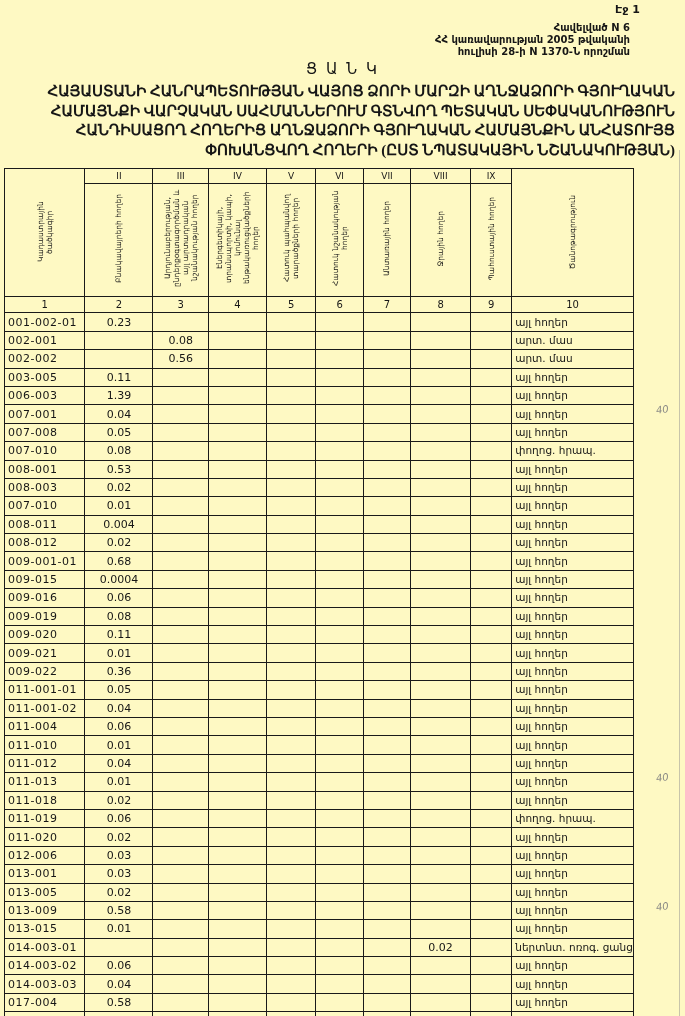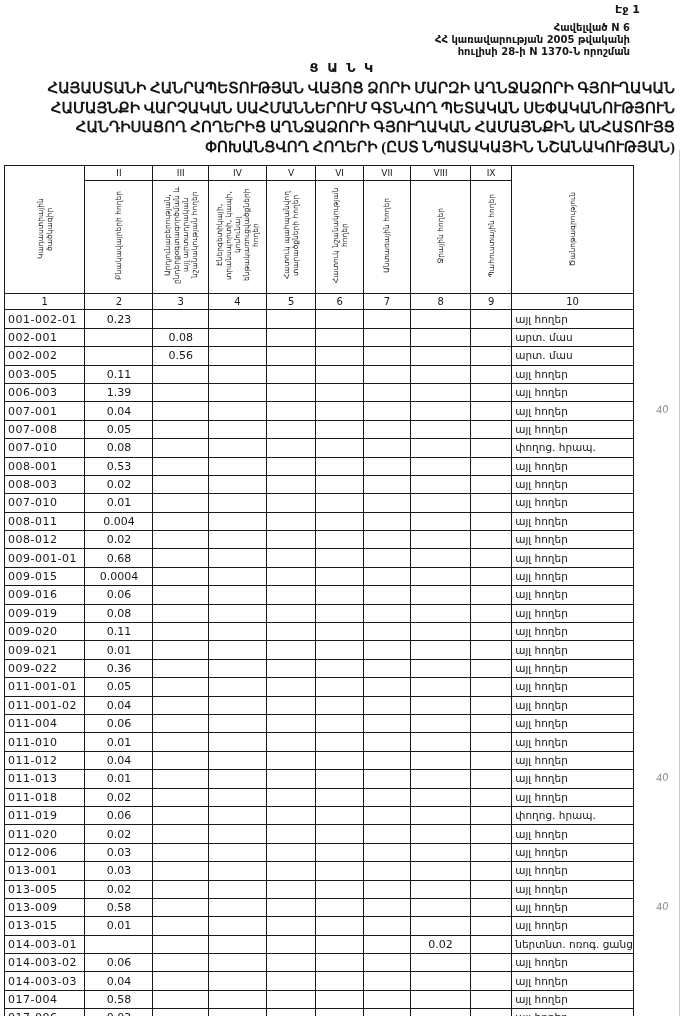--- a/index.html
+++ b/index.html
@@ -1,38 +1,38 @@
 <!DOCTYPE html>
 <html><head>
 <meta charset="utf-8">
 <style>
   html,body{margin:0;padding:0;background:#d8d8d4;}
   .page{
     position:relative;
     width:685px;height:1016px;
-    background:#ffffff;
+    background:#fef9c3;
     font-family:"DejaVu Sans",sans-serif;
     color:#161616;
     overflow:hidden;
     box-sizing:border-box;
   }
   .page-number{
     position:absolute;top:3px;right:45px;
     font-size:11px;font-weight:bold;
   }
   .annex-block{
     padding-top:22px;
     padding-right:55px;
     text-align:right;
     font-size:10px;font-weight:bold;
     line-height:1.18;
   }
   .doc-title{
     text-align:center;
-    font-size:13px;font-weight:bold;
+    font-size:15px;font-weight:normal;
     margin-top:3px;
     letter-spacing:2px;
   }
   .doc-subtitle{
     text-align:right;
     font-size:15px;font-weight:bold;
     line-height:1.3;
     padding:4px 10px 0 10px;
     font-family:Liberation Serif, serif;
   }

